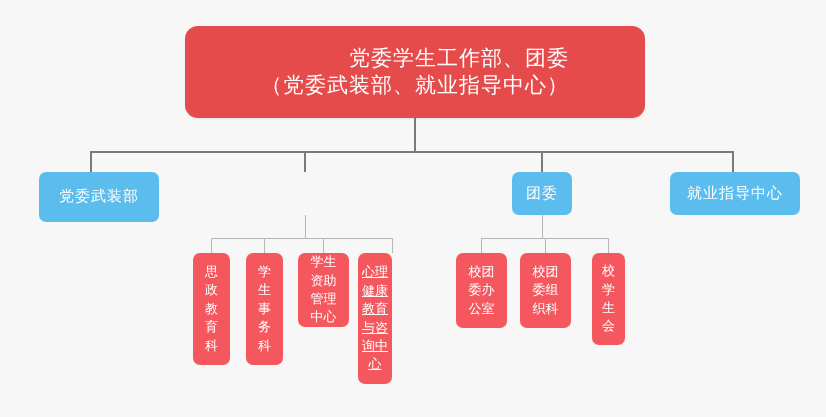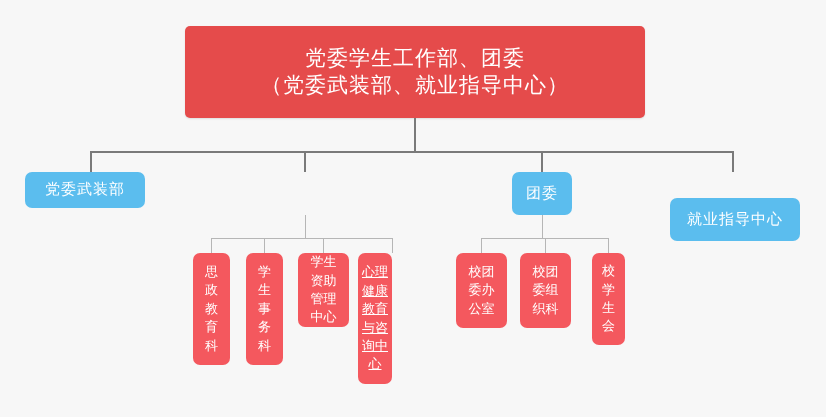--- a/index.html
+++ b/index.html
@@ -43,24 +43,25 @@
     justify-content: center;
     color: #ffffff;
     text-align: center;
     border-radius: 6px;
     line-height: 1.28;
     white-space: pre-line;
   }
 
   .node-root {
     background: #e54b4b;
-    border-radius: 5px;
+    border-radius: 13px;
     font-size: 21px;
     letter-spacing: 1px;
     box-shadow: 0 1px 2px rgba(0,0,0,0.10);
+    text-align: right;
   }
 
   .node-dept {
     background: #5bbdee;
     font-size: 15px;
     letter-spacing: 1px;
     border-radius: 7px;
   }
 
   .node-leaf {
@@ -82,30 +83,30 @@
   </div>
 
   <div class="conn conn-v" style="left:414px; top:118px; width:2px; height:34px;"></div>
   <div class="conn conn-h" style="left:91px; top:151px; width:643px; height:2px;"></div>
 
   <div class="conn conn-v" style="left:90px; top:151px; width:2px; height:21px;"></div>
   <div class="conn conn-v" style="left:304px; top:151px; width:2px; height:21px;"></div>
   <div class="conn conn-v" style="left:541px; top:151px; width:2px; height:21px;"></div>
   <div class="conn conn-v" style="left:732px; top:151px; width:2px; height:21px;"></div>
 
-  <div class="node node-dept" style="left:25px; top:172px; width:120px; height:36px;">
+  <div class="node node-dept" style="left:39px; top:172px; width:120px; height:50px;">
     <span>党委武装部</span>
   </div>
 
 
   <div class="node node-dept" style="left:512px; top:172px; width:60px; height:43px;justify-content:center;">
     <span>团委</span>
   </div>
 
-  <div class="node node-dept" style="left:670px; top:172px; width:130px; height:43px;margin-top:26px;">
+  <div class="node node-dept" style="left:670px; top:172px; width:130px; height:43px;">
     <span>就业指导中心</span>
   </div>
 
   <div class="conn conn-thin conn-v" style="left:305px; top:215px; width:1px; height:23px;"></div>
   <div class="conn conn-thin conn-h" style="left:211px; top:238px; width:182px; height:1px;"></div>
   <div class="conn conn-thin conn-v" style="left:211px; top:238px; width:1px; height:15px;"></div>
   <div class="conn conn-thin conn-v" style="left:264px; top:238px; width:1px; height:15px;"></div>
   <div class="conn conn-thin conn-v" style="left:323px; top:238px; width:1px; height:15px;"></div>
   <div class="conn conn-thin conn-v" style="left:392px; top:238px; width:1px; height:15px;"></div>
 

